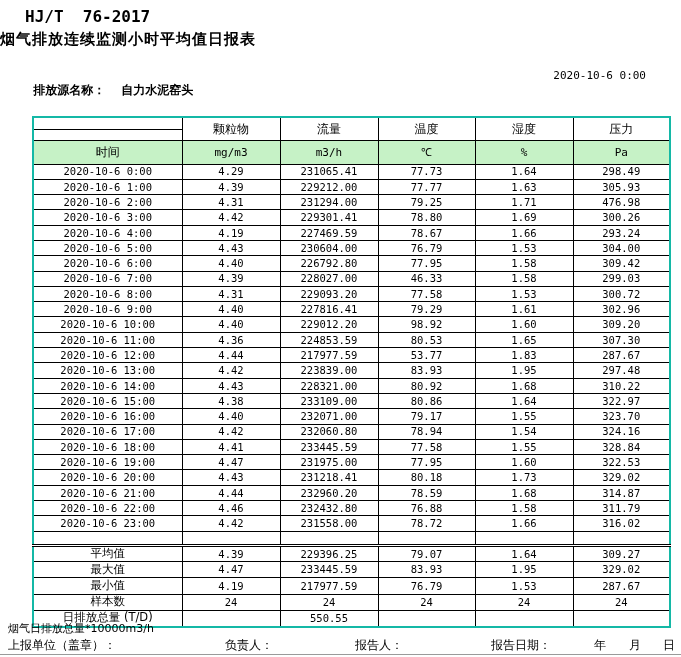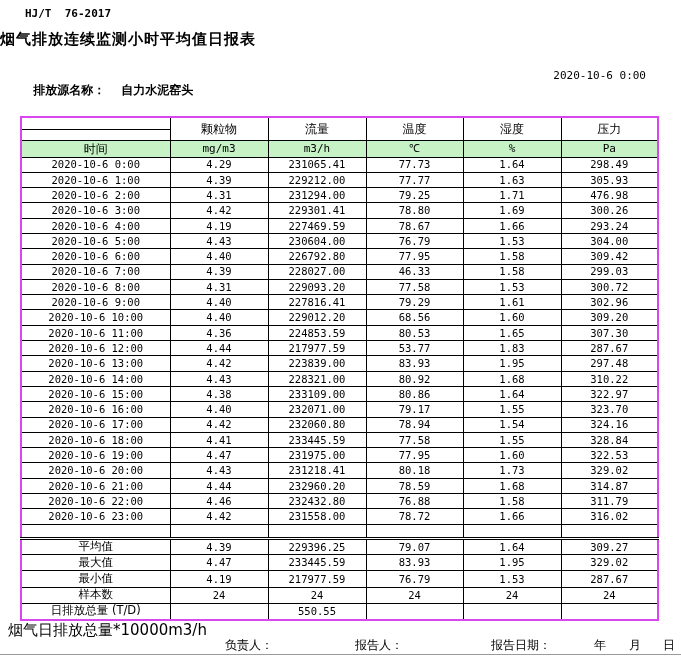--- a/index.html
+++ b/index.html
@@ -5,62 +5,62 @@
   html,body { margin:0; padding:0; }
   body {
     width:681px; height:657px; position:relative;
     background:#ffffff; color:#000;
     font-family:"DejaVu Sans", sans-serif;
     overflow:hidden;
   }
   .std-code {
     position:absolute; left:25px; top:7px;
     font-family:"DejaVu Sans Mono", monospace;
-    font-size:11px; font-weight:bold; white-space:pre;
+    font-size:16px; font-weight:bold; white-space:pre;
   }
   .report-title {
     position:absolute; top:30px; left:0; width:100%;
     text-align:left; font-size:15px; font-weight:bold; letter-spacing:1px;
   }
   .source-row {
     position:absolute; top:68px; left:25px;
     font-size:12px; font-weight:bold; white-space:pre;
   }
   .source-name { margin-left:16px; }
   .report-datetime {
     position:absolute; top:69px; right:35px;
     font-family:"DejaVu Sans Mono", monospace; font-size:11px; white-space:pre;
   }
   table.report {
-    position:absolute; left:20px; top:116px; width:637px;
+    position:absolute; left:32px; top:116px; width:637px;
     border-collapse:collapse; table-layout:fixed;
-    border:2px solid #d946ef;
+    border:2px solid #14b8a6;
   }
   table.report td {
     border:1px solid #000; padding:0; margin:0;
     text-align:center; vertical-align:middle;
     line-height:1; overflow:hidden; white-space:nowrap;
   }
   tr.h1 { height:12px; }
   tr.h2 { height:11px; }
   .col-label { font-size:12px; }
-  tr.unit-row { height:17px; }
+  tr.unit-row { height:24px; }
   tr.unit-row td { background:#c6f2c6; }
   .time-h { font-size:12px; }
   .unit-cell { font-family:"DejaVu Sans Mono", monospace; font-size:11px; }
   tr.data-row { height:15.3px; }
   .time-cell, .num-cell {
     font-family:"DejaVu Sans Mono", monospace; font-size:10.5px;
   }
   tr.empty-row { height:14px; }
   tr.summary-row { height:16.3px; }
   tr.first-summary td { border-top:3px double #000; }
   .label-cell { font-size:11.5px; }
   .foot-note {
-    position:absolute; left:8px; top:621px; font-size:15px;
+    position:absolute; left:8px; top:621px; font-size:11px;
   }
   .foot-line {
     position:absolute; top:637px; left:0; width:681px; height:16px; font-size:12px;
   }
   .foot-line span { position:absolute; top:0; white-space:pre; }
   .f-unit { left:8px; }
   .f-resp { left:225px;text-align:center; }
   .f-reporter { left:355px; }
   .f-date { left:491px; }
   .f-year { left:594px; }
@@ -192,21 +192,21 @@
         <td class="num-cell">4.40</td>
         <td class="num-cell">227816.41</td>
         <td class="num-cell">79.29</td>
         <td class="num-cell">1.61</td>
         <td class="num-cell">302.96</td>
       </tr>
       <tr class="data-row">
         <td class="time-cell">2020-10-6 10:00</td>
         <td class="num-cell">4.40</td>
         <td class="num-cell">229012.20</td>
-        <td class="num-cell">68.56</td>
+        <td class="num-cell">98.92</td>
         <td class="num-cell">1.60</td>
         <td class="num-cell">309.20</td>
       </tr>
       <tr class="data-row">
         <td class="time-cell">2020-10-6 11:00</td>
         <td class="num-cell">4.36</td>
         <td class="num-cell">224853.59</td>
         <td class="num-cell">80.53</td>
         <td class="num-cell">1.65</td>
         <td class="num-cell">307.30</td>
@@ -356,20 +356,21 @@
         <td class="num-cell"></td>
         <td class="num-cell"></td>
         <td class="num-cell"></td>
       </tr>
     </tbody>
 </table>
 
 <div class="foot-note">烟气日排放总量*10000m3/h</div>
 
 <div class="foot-line">
+  <span class="f-unit">上报单位（盖章）：</span>
   <span class="f-resp">负责人：</span>
   <span class="f-reporter">报告人：</span>
   <span class="f-date">报告日期：</span>
   <span class="f-year">年</span>
   <span class="f-month">月</span>
   <span class="f-day">日</span>
 </div>
 
 <div class="bottom-rule"></div>
 

